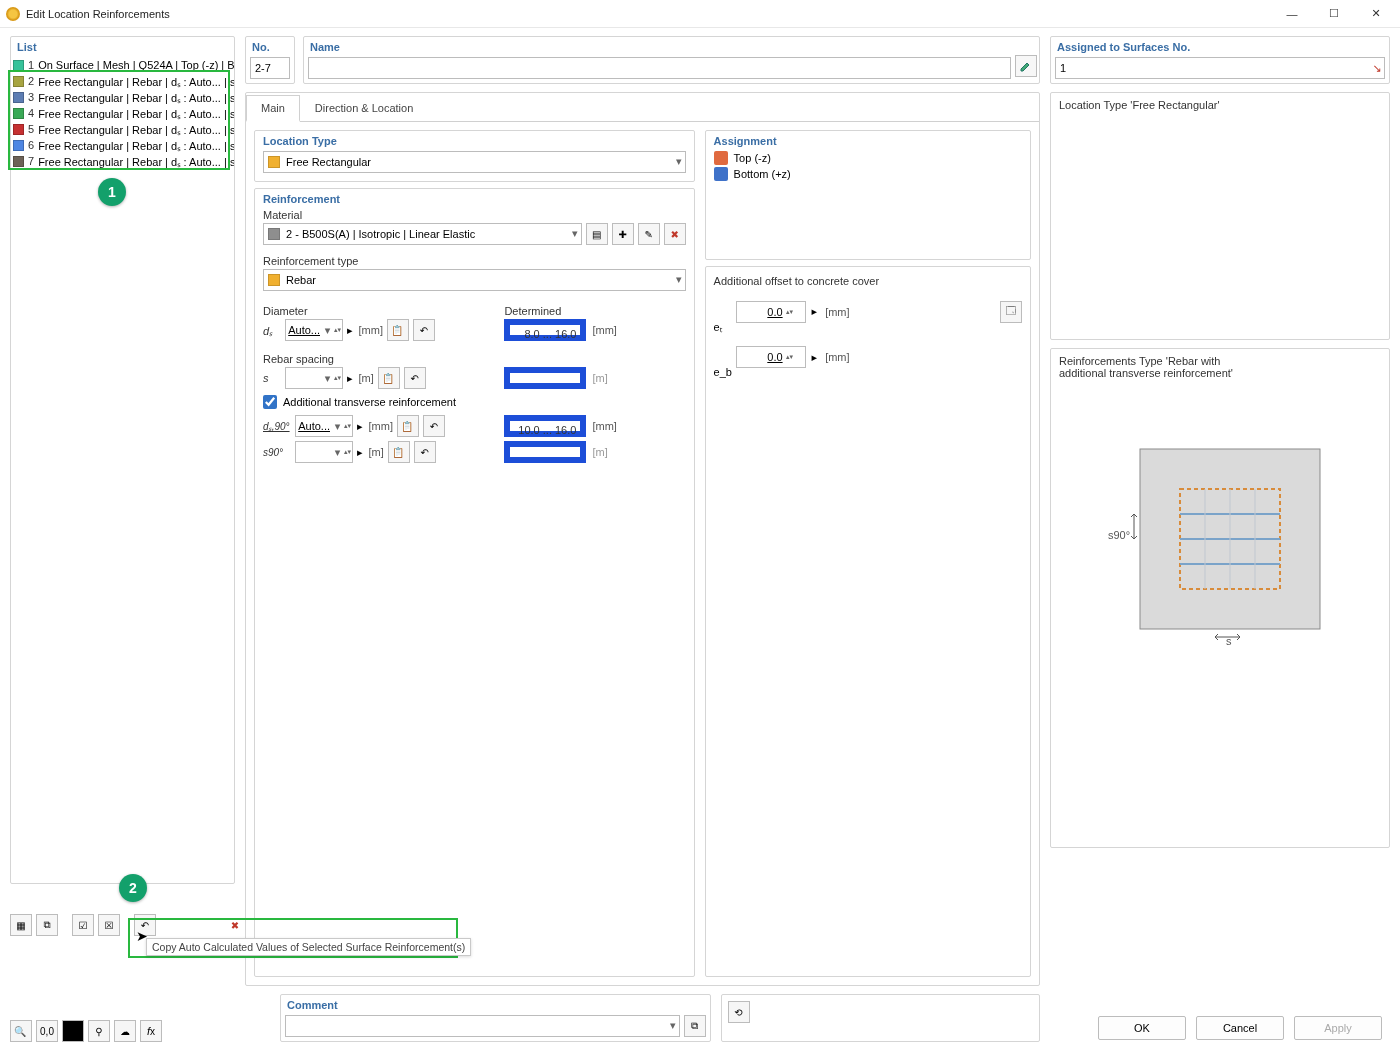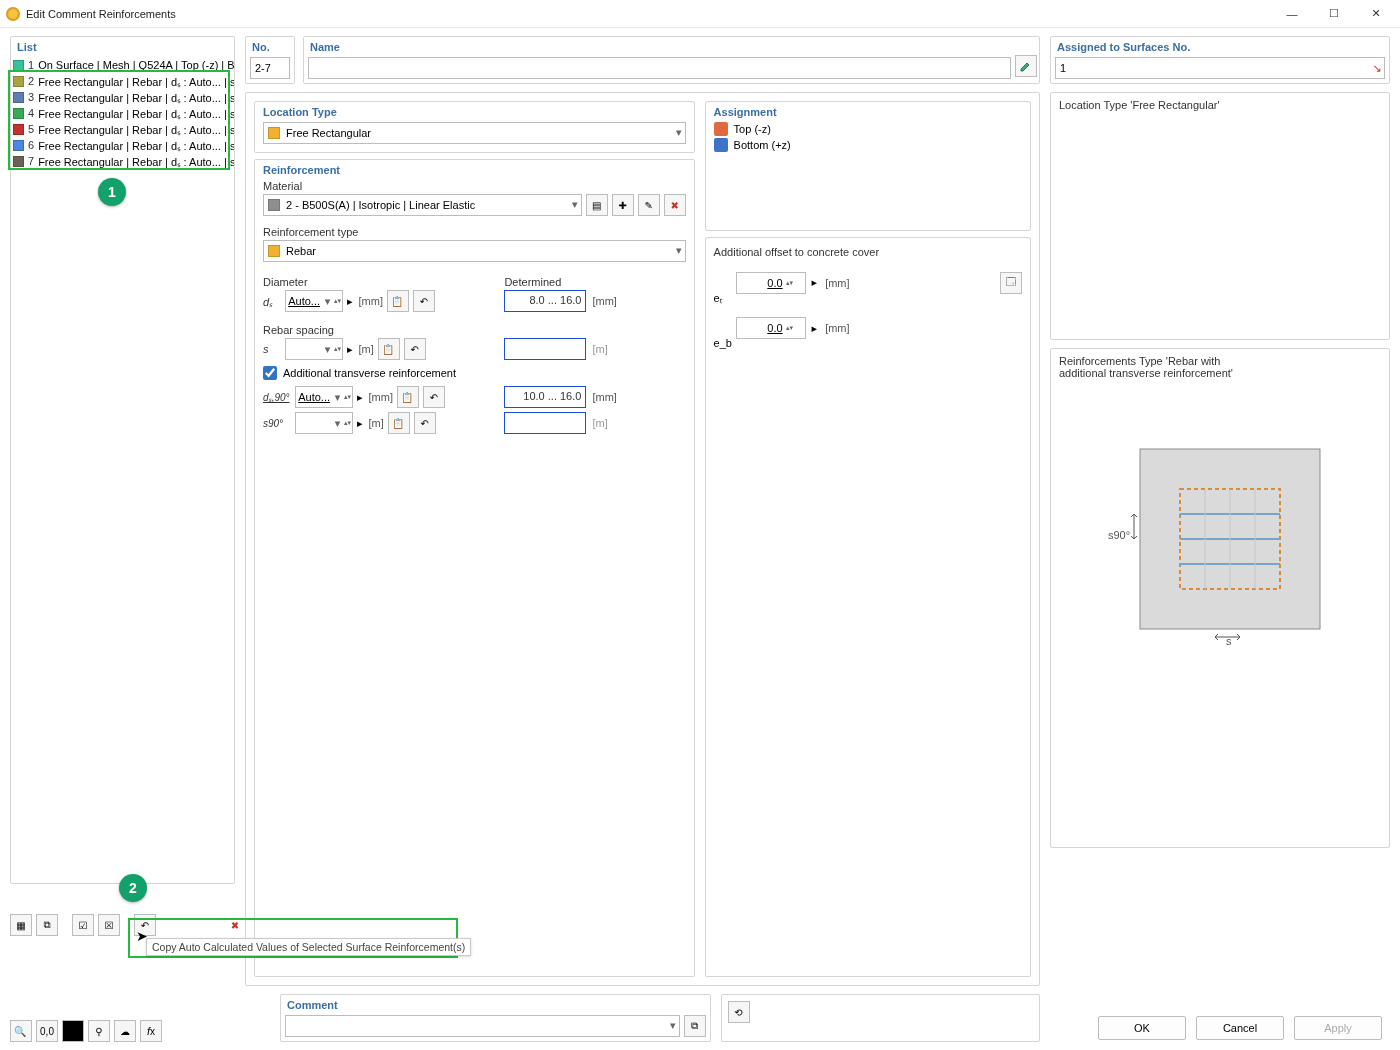--- a/index.html
+++ b/index.html
@@ -42,21 +42,21 @@
 .tbtn { width:22px; height:22px; border:1px solid #bcbcbc; background:#f6f6f6; display:flex; align-items:center; justify-content:center; font-size:10px;}
 .twocol { display:flex; gap:24px; }
 .col1 { flex:1.2; }
 .col2 { flex:1; }
 .inline { display:flex; align-items:center; gap:4px; margin-top:2px;}
 .spin { width:58px; height:22px; border:1px solid #bcbcbc; background:#fff; display:flex; align-items:center; }
 .spin input { width:36px; border:none; text-align:right; padding-right:2px;text-decoration:underline; }
 .spin .dd2 { width:12px; text-align:center; color:#666;}
 .stepud { width:10px; display:flex; flex-direction:column; font-size:7px; color:#666; line-height:6px; text-align:center;}
 .suffix { color:#555; margin-left:2px;}
-.det { width:82px; height:22px; border:1px solid #1d4ed8; background:#fff; text-align:right; padding:3px 4px; color:#333;}
+.det { width:82px; height:22px; border:6px solid #1d4ed8; background:#fff; text-align:right; padding:3px 4px; color:#333;}
 .chk { display:flex; align-items:center; gap:6px; margin-top:6px;}
 .chk input { width:14px; height:14px; accent-color:#3173c7;}
 .ass-row { display:flex; align-items:center; gap:6px; margin:2px 0;}
 .ass-sw { width:14px; height:14px; border-radius:2px;}
 .offset-row { display:flex; gap:6px; align-items:center; margin:2px 0;}
 .offset-row .lab { width:16px;margin-top:30px; }
 .offset-row .spin { width:70px; }
 .offset-row .spin input { width:48px; }
 .rpanel-body { padding:6px 8px; color:#333; }
 .rpanel-body svg { display:block; margin:10px auto 0; }
@@ -78,21 +78,21 @@
 .assign-wrap { position:relative; }
 .assign-wrap .pick { position:absolute; right:2px; top:2px; width:20px; height:18px; display:flex; align-items:center; justify-content:center; color:#c0392b;}
 .hstack { display:flex; gap:4px; align-items:center;}
 .varsym { width:18px; font-style:italic; color:#333; }
 </style>
 </head>
 <body>
 
 <div class="titlebar">
   <div class="ticon"></div>
-  <div class="title">Edit Comment Reinforcements</div>
+  <div class="title">Edit Location Reinforcements</div>
   <div class="winbtns">
     <div class="winbtn">—</div>
     <div class="winbtn">☐</div>
     <div class="winbtn">✕</div>
   </div>
 </div>
 
 <div class="content">
 
   <div class="leftcol">
@@ -149,20 +149,24 @@
         <div style="padding:0 28px 4px 4px;"><input value="" style=""></div>
         <div class="editicn">
             <svg width="14" height="14">
               <path d="M2 10l6-6 2 2-6 6H2z" fill="#4a7" stroke="#276"></path>
             </svg>
           </div>
       </div>
     </div>
 
     <div class="panel" style="flex:1; display:flex; flex-direction:column;">
+      <div class="tabsrow">
+        <div class="tab active">Main</div>
+        <div class="tab">Direction &amp; Location</div>
+      </div>
       <div style="display:flex; gap:10px; padding:8px; flex:1;">
         <div class="left-main">
           <div class="group">
             <div class="group-title">Location Type</div>
             <div class="combo">
                 <span class="sw2" style="background:#f0b030"></span>
                 <span>Free Rectangular</span>
                 <span class="dd">▾</span>
               </div>
           </div>

